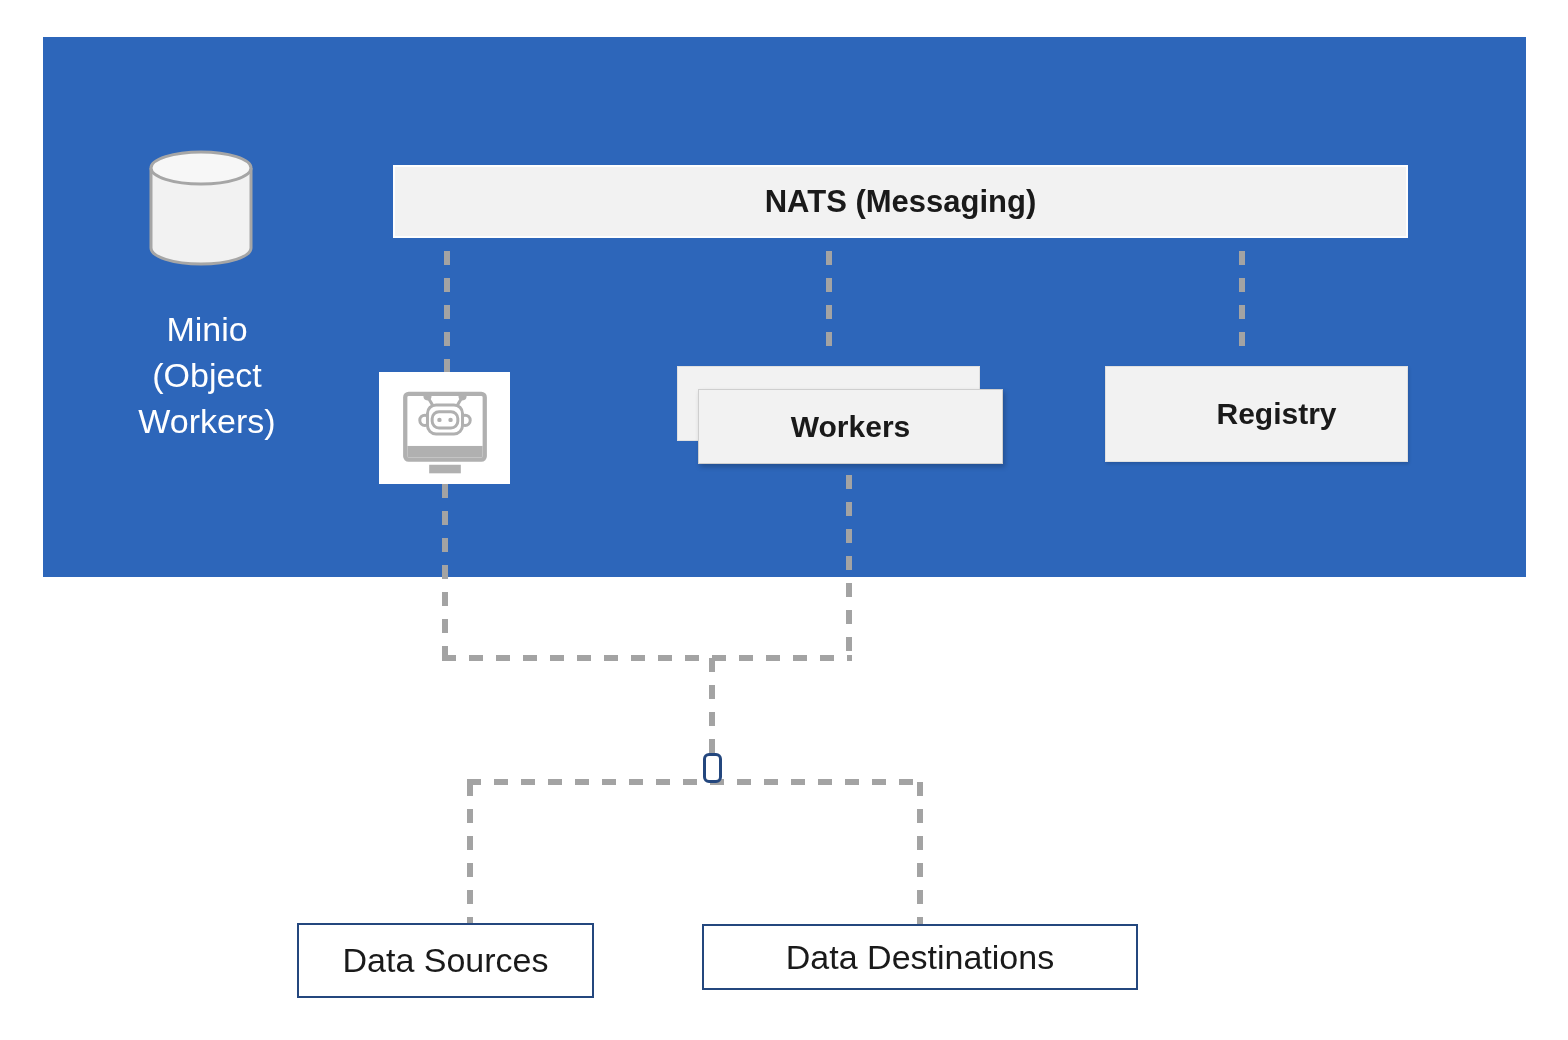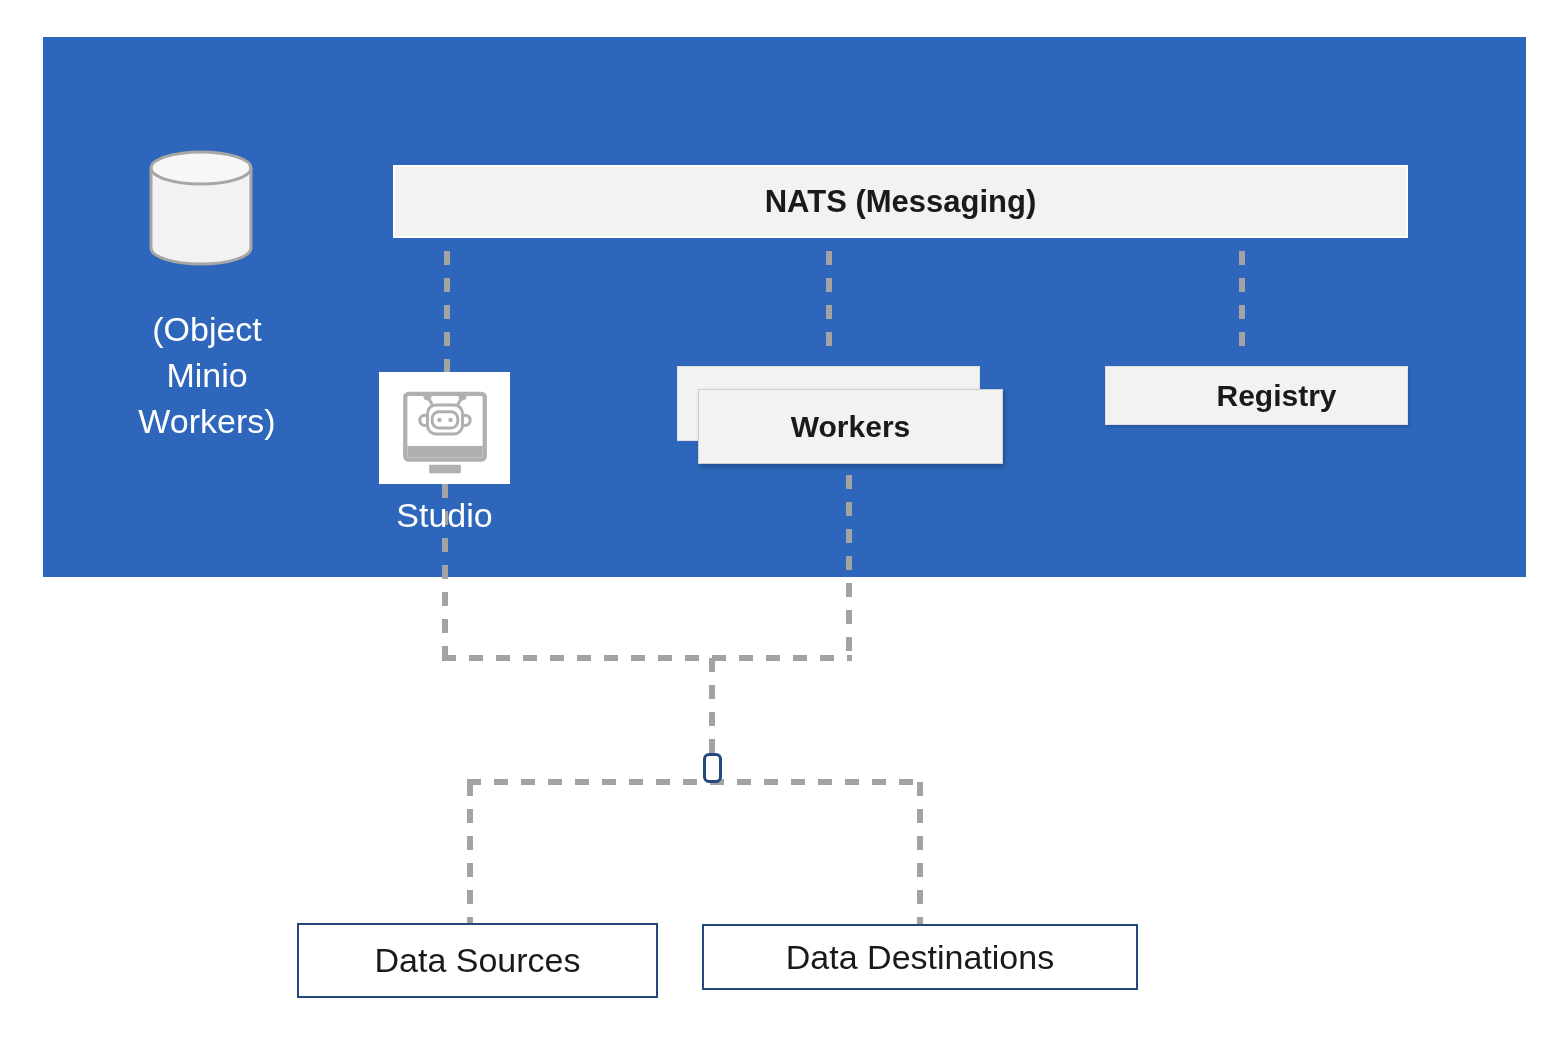--- a/index.html
+++ b/index.html
@@ -35,21 +35,21 @@
   .gray-box { background:var(--box-gray,#f2f2f2); color:var(--text-dark,#1a1a1a);
     display:flex; align-items:center; justify-content:center;
     font-weight:bold; z-index:2;margin-top:16px; }
   .nats-bar { left:393px; top:149px; width:1015px; height:73px;
     border:2px solid rgba(255,255,255,0.9); font-size:31px; }
   .workers-back  { left:677px; top:350px; width:303px; height:75px;
     border:1px solid #e0e0e0; }
   .workers-front { left:698px; top:373px; width:305px; height:75px;
     border:1px solid #cfcfcf; box-shadow:2px 3px 5px rgba(0,0,0,0.22);
     font-size:30px; z-index:3; }
-  .registry-box  { left:1105px; top:350px; width:303px; height:59px;
+  .registry-box  { left:1105px; top:350px; width:303px; height:96px;
     border:1px solid #e0e0e0; box-shadow:1px 2px 3px rgba(0,0,0,0.15);
     font-size:30px;padding-left:40px; }
 
   
   .minio-icon { left:145px; top:148px; width:112px; height:120px; z-index:2; }
   .minio-label { left:92px; top:306px; width:230px; text-align:center;
     color:var(--text-white,#ffffff); font-size:34px; line-height:46px; z-index:2; }
 
   
   .studio-box { left:379px; top:372px; width:131px; height:112px; background:#ffffff;
@@ -59,21 +59,21 @@
 
   
   .junction-node { left:703px; top:753px; width:19px; height:30px;
     background:#ffffff; border:3px solid var(--navy-border,#24477e);
     border-radius:6px; z-index:4; }
 
   
   .ext-box { background:#ffffff; border:2px solid var(--navy-border,#24477e);
     color:var(--text-dark,#1a1a1a); display:flex; align-items:center;
     justify-content:center; font-size:34px; z-index:2; }
-  .data-sources-box { left:297px; top:923px; width:361px; height:75px; }
+  .data-sources-box { left:297px; top:923px; width:297px; height:75px; }
   .data-dest-box    { left:702px; top:924px; width:436px; height:66px; }
 </style>
 </head>
 <body>
 
 <div class="canvas">
 
   <div class="abs blue-panel"></div>
 
   <div class="abs vline v-nats-studio"></div>
@@ -85,22 +85,22 @@
   <div class="abs vline v-mid"></div>
   <div class="abs hline h-join-2"></div>
   <div class="abs vline v-to-sources"></div>
   <div class="abs vline v-to-dest"></div>
 
   <svg class="abs minio-icon" viewBox="0 0 112 120" xmlns="http://www.w3.org/2000/svg">
     <path d="M6 20 v80 a50 16 0 0 0 100 0 v-80" fill="#f2f2f2" stroke="#a6a6a6" stroke-width="3"></path>
     <ellipse cx="56" cy="20" rx="50" ry="16" fill="#f7f7f7" stroke="#a6a6a6" stroke-width="3"></ellipse>
   </svg>
   <div class="abs minio-label">
+    <div>Minio</div>
     <div>(Object</div>
-    <div>Minio</div>
     <div>Workers)</div>
   </div>
 
   <div class="abs gray-box nats-bar">
     <span>NATS (Messaging)</span>
   </div>
 
   <div class="abs studio-box">
     <svg width="112" height="96" viewBox="0 0 131 112" xmlns="http://www.w3.org/2000/svg">
       <rect x="19" y="16" width="93" height="77" rx="4" fill="#ffffff" stroke="#b0b0b0" stroke-width="5"></rect>
@@ -113,21 +113,20 @@
         <circle cx="86" cy="19" r="3" fill="#b0b0b0"></circle>
         <circle cx="42" cy="47" r="6" fill="#ffffff"></circle>
         <circle cx="89" cy="47" r="6" fill="#ffffff"></circle>
         <rect x="45" y="29" width="41" height="34" rx="10" fill="#ffffff"></rect>
         <rect x="50.5" y="37" width="30" height="19" rx="8"></rect>
         <circle cx="59" cy="46.5" r="2.6" fill="#b0b0b0" stroke="none"></circle>
         <circle cx="72" cy="46.5" r="2.6" fill="#b0b0b0" stroke="none"></circle>
       </g>
     </svg>
   </div>
-  <div class="abs studio-label">Studio</div>
 
   <div class="abs gray-box workers-back"></div>
   <div class="abs gray-box workers-front">
     <span>Workers</span>
   </div>
 
   <div class="abs gray-box registry-box">
     <span>Registry</span>
   </div>
 

